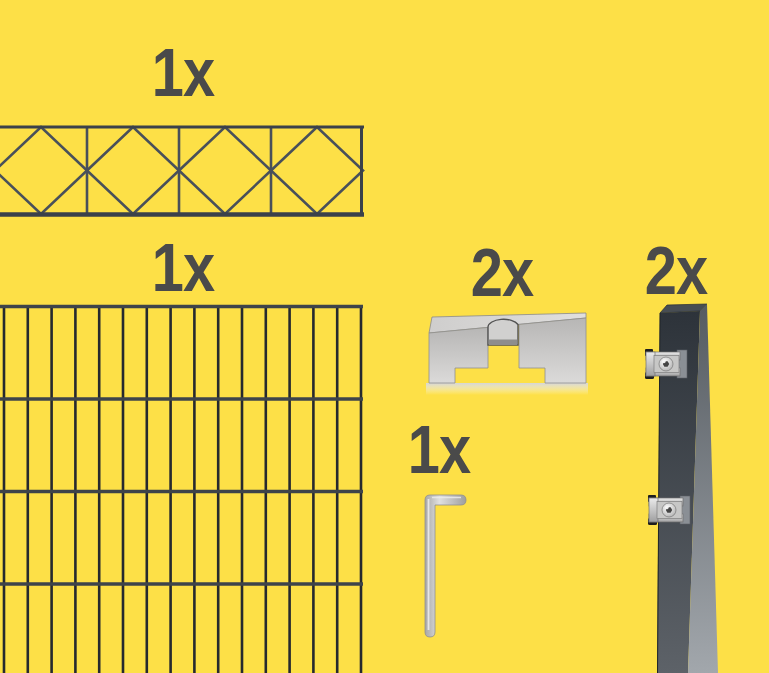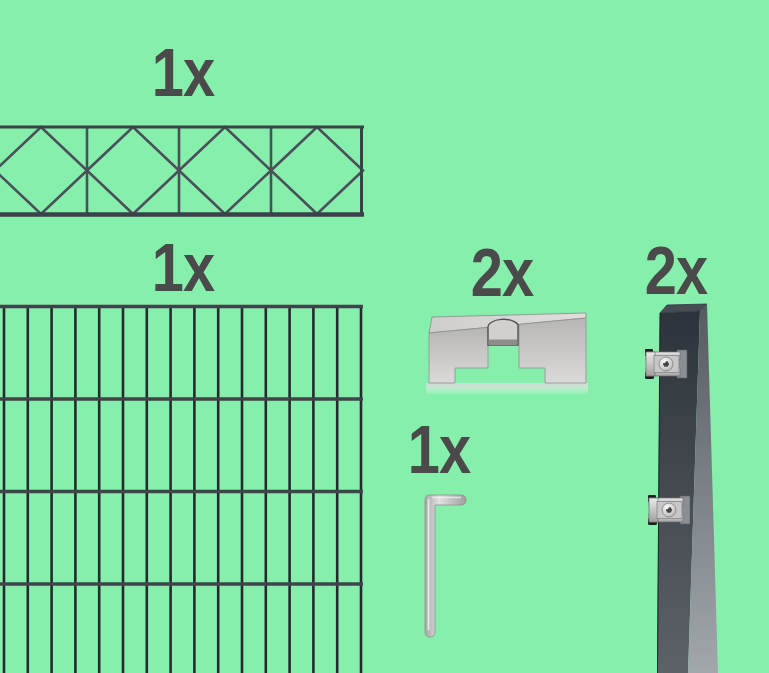--- a/index.html
+++ b/index.html
@@ -1,18 +1,18 @@
 <!DOCTYPE html>
 <html><head>
 <meta charset="utf-8">
 <style>
   html,body{margin:0;padding:0;background:#ffffff;}
   #stage{
     position:relative;width:769px;height:673px;overflow:hidden;
-    background:#86efac;font-family:"Liberation Sans", sans-serif;
+    background:#fde047;font-family:"Liberation Sans", sans-serif;
   }
   .qty{
     position:absolute;
     font-weight:bold;font-size:68px;line-height:1;
     color:#4a4a4a;white-space:nowrap;
     transform:translateX(-50%) scaleX(0.85);
     letter-spacing:-1px;
   }
   .part{position:absolute;}
   svg{display:block;}

